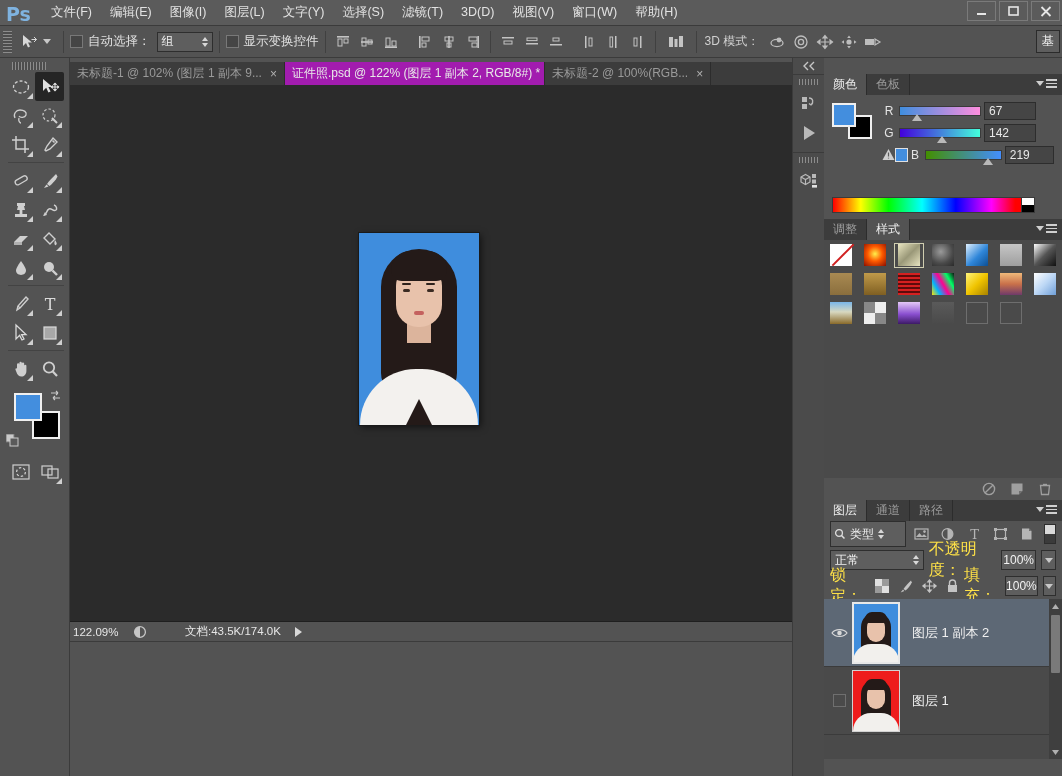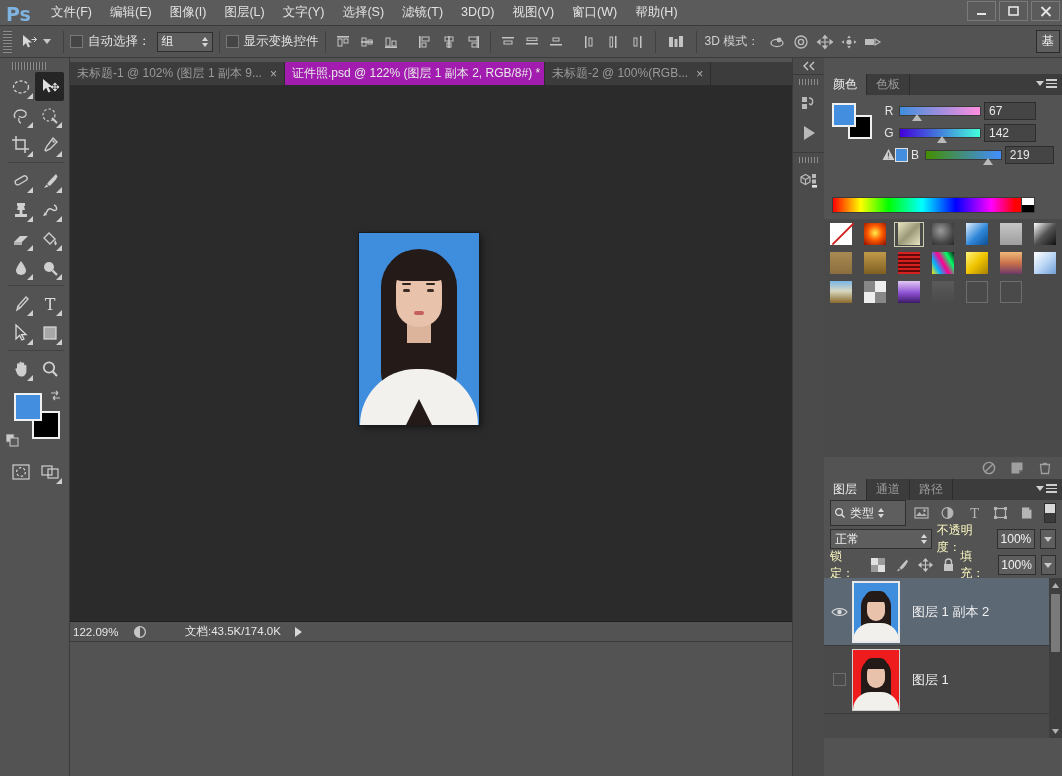--- a/index.html
+++ b/index.html
@@ -377,21 +377,21 @@
     width: 12px; height: 20px; margin-left: 2px;
     background: linear-gradient(to bottom, #d9d9d9 0 50%, #3b3b3b 50% 100%);
     border: 1px solid #2e2e2e;
   }
   .lp-row { height: 26px; display: flex; align-items: center; padding: 0 6px; gap: 5px; }
   .lp-blend {
     width: 110px; height: 20px; background: #5e5e5e; border: 1px solid #2e2e2e;
     display: flex; align-items: center; justify-content: space-between;
     padding: 0 4px; font-size: 12px; color: #f0f0f0;
   }
-  .lp-lbl { font-size: 12px; color: #fef9c3; }
+  .lp-lbl { font-size: 16px; color: #fde047; }
   .lp-num {
     width: 42px; height: 20px; background: #5e5e5e; border: 1px solid #2e2e2e;
     font-size: 12px; color: #f2f2f2; display: flex; align-items: center;
     justify-content: center;
   }
   .lp-numbtn {
     width: 17px; height: 20px; background: #5e5e5e; border: 1px solid #2e2e2e;
     display: flex; align-items: center; justify-content: center;
   }
   .lock-icons { display: flex; align-items: center; gap: 9px; margin-left: 4px; }
@@ -955,20 +955,36 @@
             <span class="bar" style="background:linear-gradient(to right,#438e00,#438eff)"></span>
             <span class="sr-thumb" style="left:76%"></span>
           </span>
           <span class="sr-input">219</span>
         </div>
       </div>
       <div class="spectrum"></div>
       <div class="spectrum-ends"></div>
     </div>
 
+    <div class="panel-tabs">
+      <div class="panel-tab">
+        <span>调整</span>
+      </div>
+      <div class="panel-tab active">
+        <span>样式</span>
+      </div>
+      <div class="panel-menu">
+        <span class="pm-tri"></span>
+          <span class="pm-lines">
+            <i></i>
+            <i></i>
+            <i></i>
+          </span>
+      </div>
+    </div>
     <div class="stylespanel">
       <div class="sty-grid" id="sty-grid">
           <div class="sty-cell">
             <div class="sty-chip" style="background: rgb(255, 255, 255); position: relative; overflow: visible;">
               <div style="position: absolute; left: -2px; top: 10px; width: 30px; height: 2px; background: rgb(208, 32, 32); transform: rotate(-45deg);"></div>
             </div>
           </div>
           <div class="sty-cell">
             <div class="sty-chip" style="background: radial-gradient(circle at 50% 45%, rgb(255, 239, 74) 0%, rgb(255, 90, 0) 45%, rgb(139, 15, 0) 100%);"></div>
           </div>

